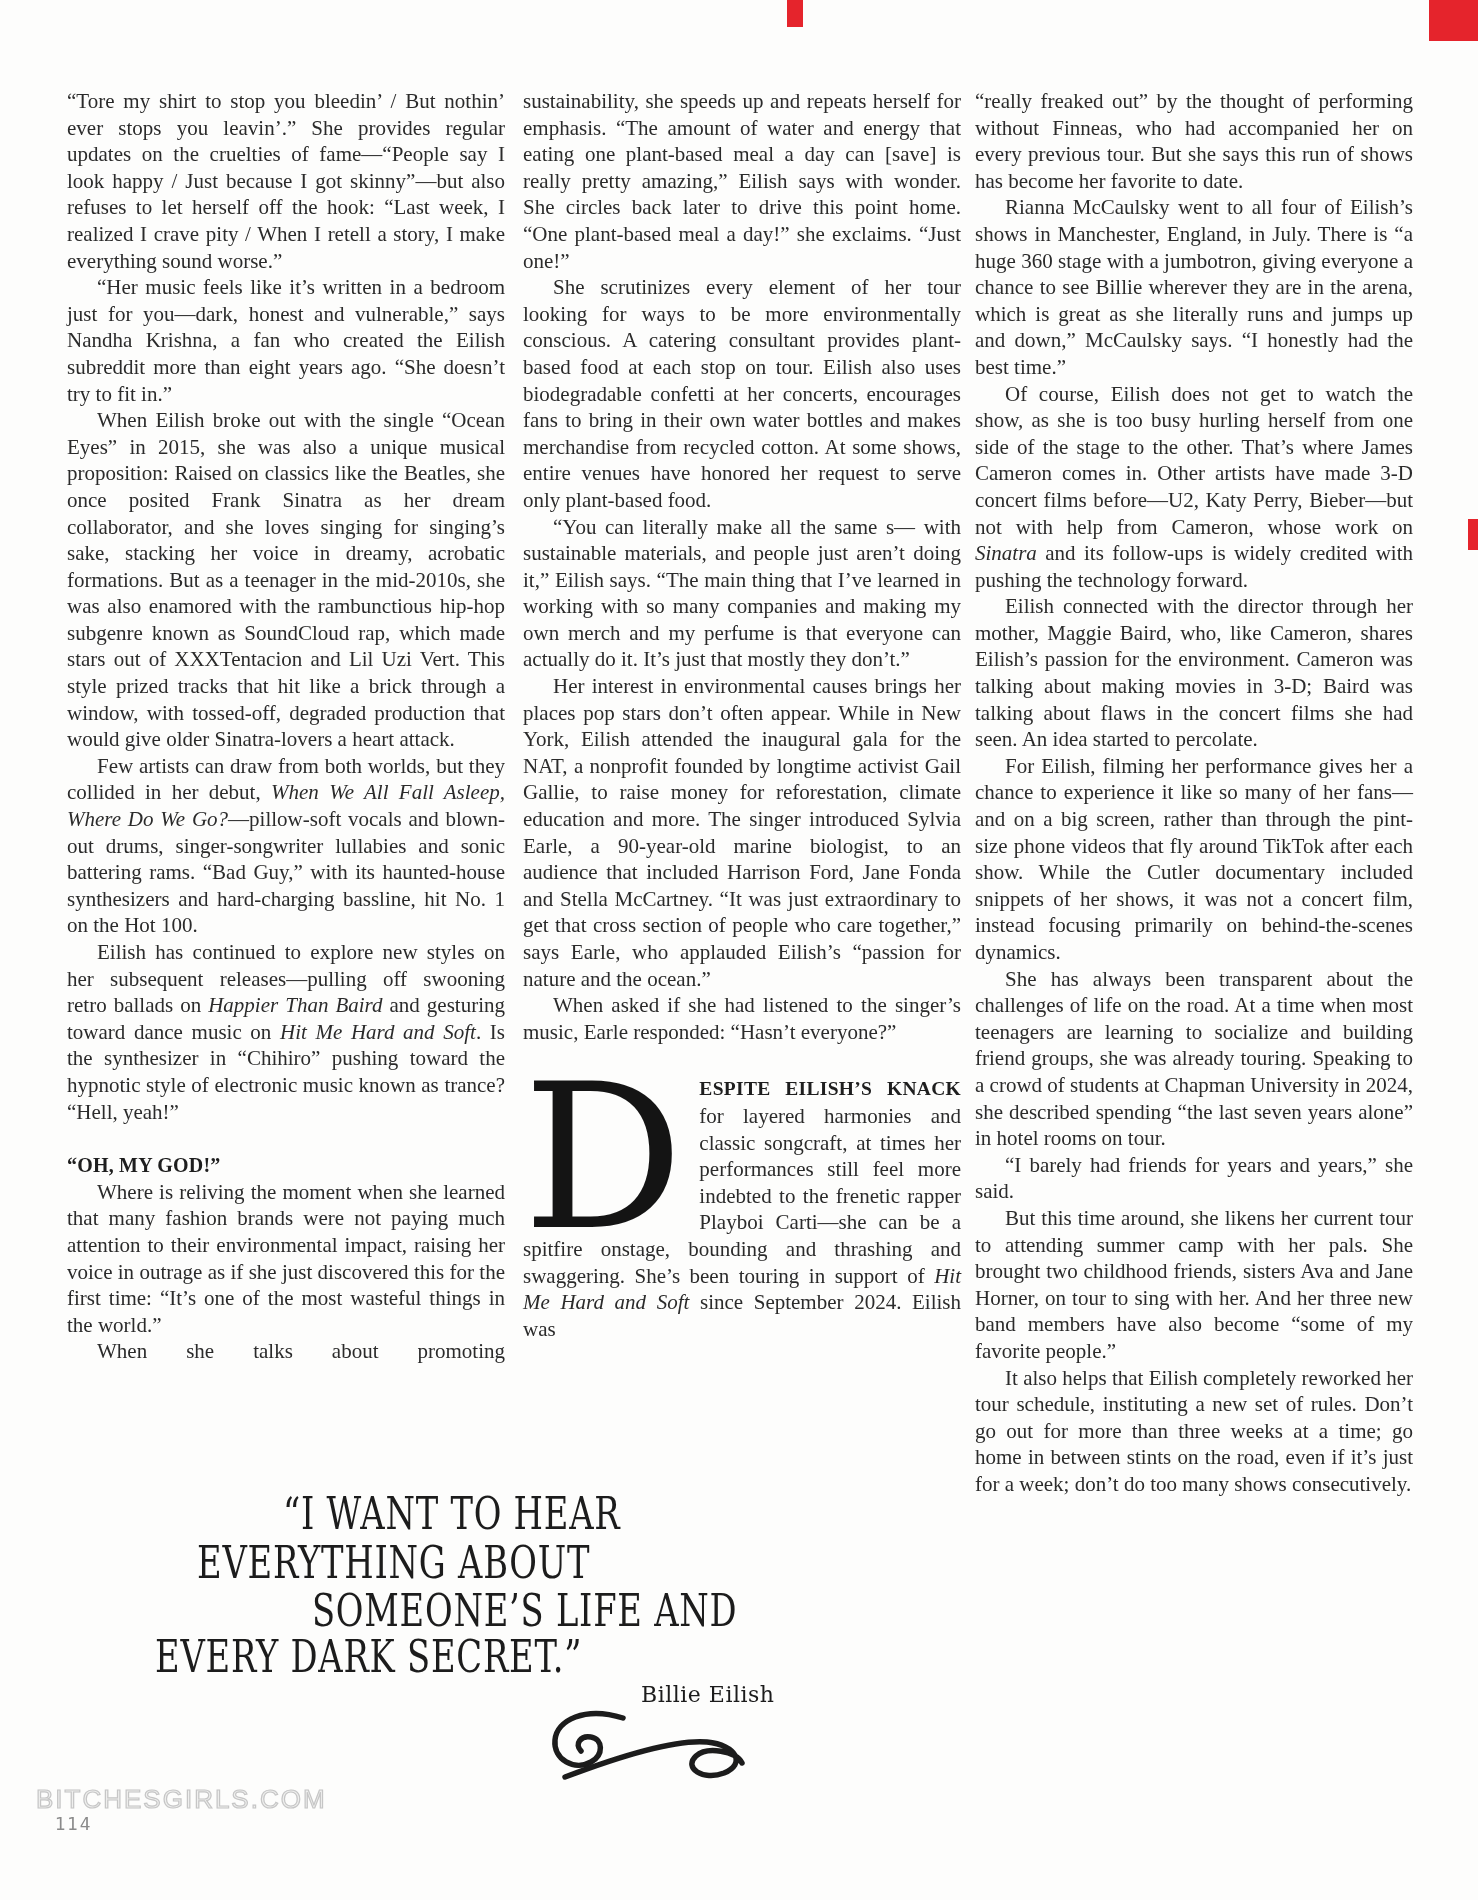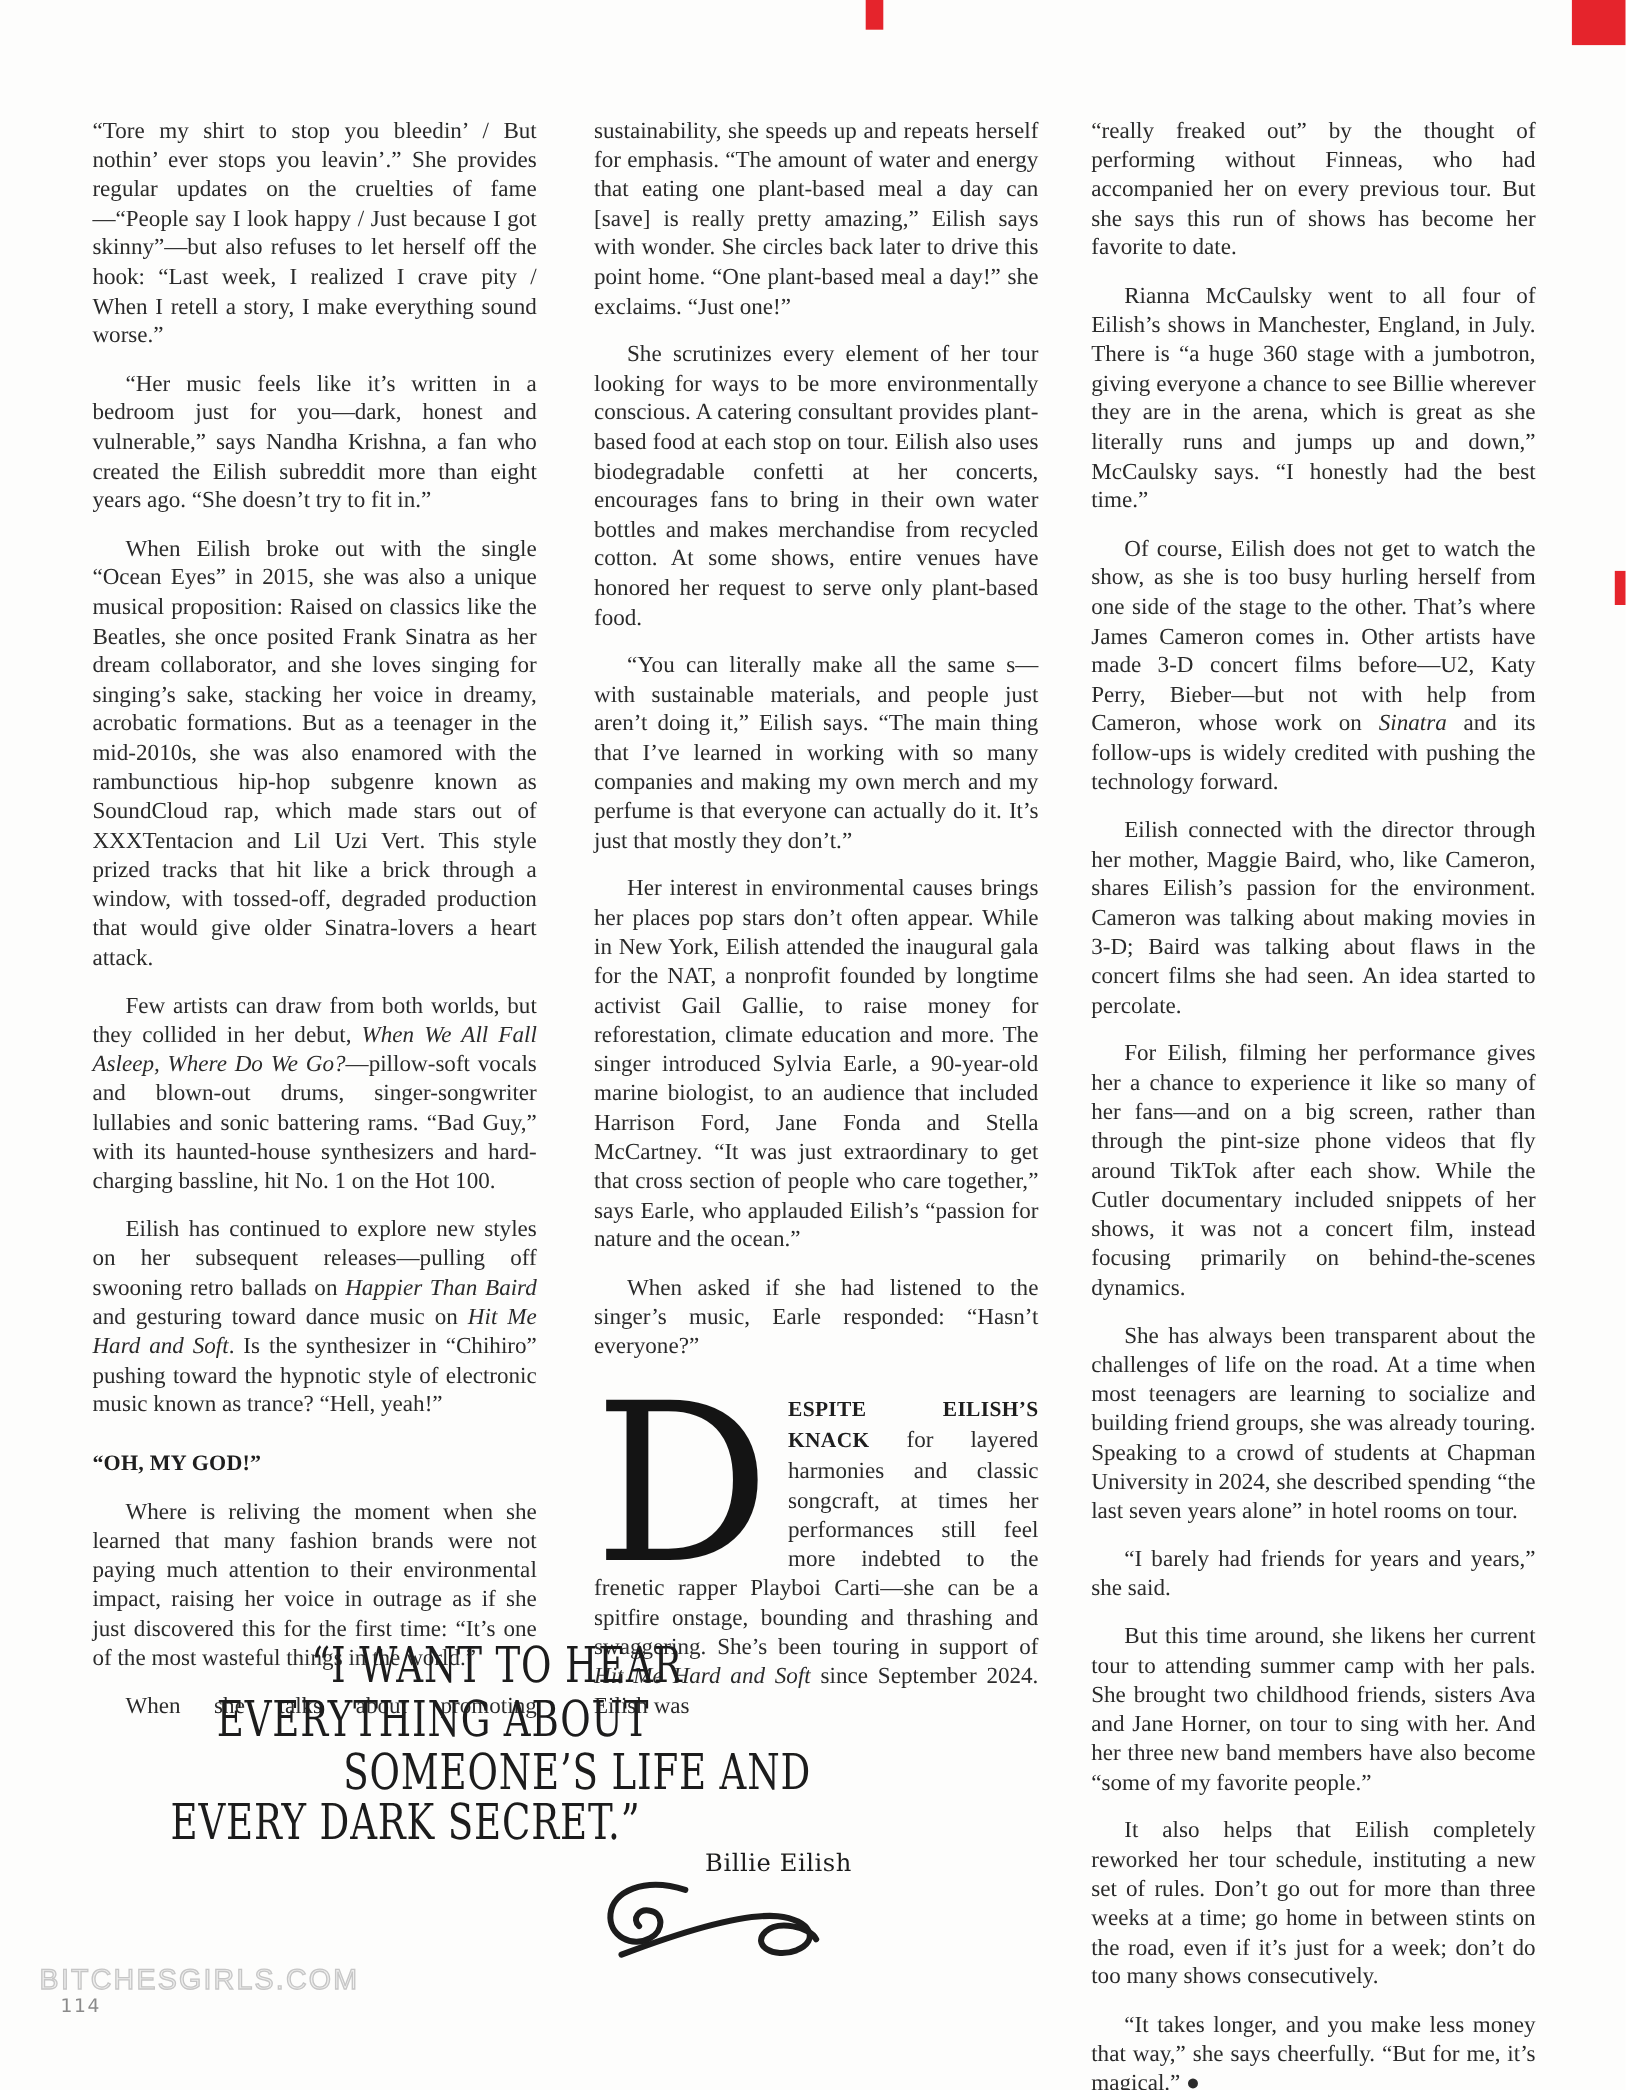--- a/index.html
+++ b/index.html
@@ -6,21 +6,21 @@
   .page {
     position:relative; width:1478px; height:1900px;
     background:#fefefdf5; background-color:#fdfdfc;
     font-family:"Liberation Serif", serif; color:#2b2b2b; overflow:hidden;
   }
   
   .col { position:absolute; top:88px; width:438px; font-size:21px; line-height:26.6px; text-align:justify; }
   .col-1 { left:67px; }
   .col-2 { left:523px; }
   .col-3 { left:975px; }
-  .col p { margin:17px; }
+  .col p { margin:0; }
   .indent { text-indent:30px; }
   .subhead { font-weight:bold; font-size:20px; margin-top:27px !important; letter-spacing:0.2px; color:#1e1e1e; }
   .force-justify { text-align-last:justify; }
   
   .dropcap-para { margin-top:30px !important; }
   .dropcap {
     float:left; font-family:"DejaVu Serif", serif; color:#141414;
     font-size:200px; line-height:150px; padding:8px 16px 0 0;
   }
   .lead-in { font-weight:bold; font-size:19.5px; letter-spacing:0.3px; color:#1e1e1e; }
@@ -92,21 +92,20 @@
   <div class="col col-3">
     <p>“really freaked out” by the thought of performing without Finneas, who had accompanied her on every previous tour. But she says this run of shows has become her favorite to date.</p>
     <p class="indent">Rianna McCaulsky went to all four of Eilish’s shows in Manchester, England, in July. There is “a huge 360 stage with a jumbotron, giving everyone a chance to see Billie wherever they are in the arena, which is great as she literally runs and jumps up and down,” McCaulsky says. “I honestly had the best time.”</p>
     <p class="indent">Of course, Eilish does not get to watch the show, as she is too busy hurling herself from one side of the stage to the other. That’s where James Cameron comes in. Other artists have made 3-D concert films before—U2, Katy Perry, Bieber—but not with help from Cameron, whose work on <i>Sinatra</i> and its follow-ups is widely credited with pushing the technology forward.</p>
     <p class="indent">Eilish connected with the director through her mother, Maggie Baird, who, like Cameron, shares Eilish’s passion for the environment. Cameron was talking about making movies in 3-D; Baird was talking about flaws in the concert films she had seen. An idea started to percolate.</p>
     <p class="indent">For Eilish, filming her performance gives her a chance to experience it like so many of her fans—and on a big screen, rather than through the pint-size phone videos that fly around TikTok after each show. While the Cutler documentary included snippets of her shows, it was not a concert film, instead focusing primarily on behind-the-scenes dynamics.</p>
     <p class="indent">She has always been transparent about the challenges of life on the road. At a time when most teenagers are learning to socialize and building friend groups, she was already touring. Speaking to a crowd of students at Chapman University in 2024, she described spending “the last seven years alone” in hotel rooms on tour.</p>
     <p class="indent">“I barely had friends for years and years,” she said.</p>
     <p class="indent">But this time around, she likens her current tour to attending summer camp with her pals. She brought two childhood friends, sisters Ava and Jane Horner, on tour to sing with her. And her three new band members have also become “some of my favorite people.”</p>
     <p class="indent">It also helps that Eilish completely reworked her tour schedule, instituting a new set of rules. Don’t go out for more than three weeks at a time; go home in between stints on the road, even if it’s just for a week; don’t do too many shows consecutively.</p>
-    <p class="indent">“It takes longer, and you make less money that way,” she says cheerfully. “But for me, it’s magical.” ●</p>
   </div>
 
   <div class="pq-line pq-1">“I WANT TO HEAR</div>
   <div class="pq-line pq-2">EVERYTHING ABOUT</div>
   <div class="pq-line pq-3">SOMEONE’S LIFE AND</div>
   <div class="pq-line pq-4">EVERY DARK SECRET.”</div>
   <div class="attribution">Billie Eilish</div>
 
   <svg class="flourish" viewBox="0 0 210 85">
     <g fill="none" stroke="#1c1c1c" stroke-width="5.5" stroke-linecap="round">

